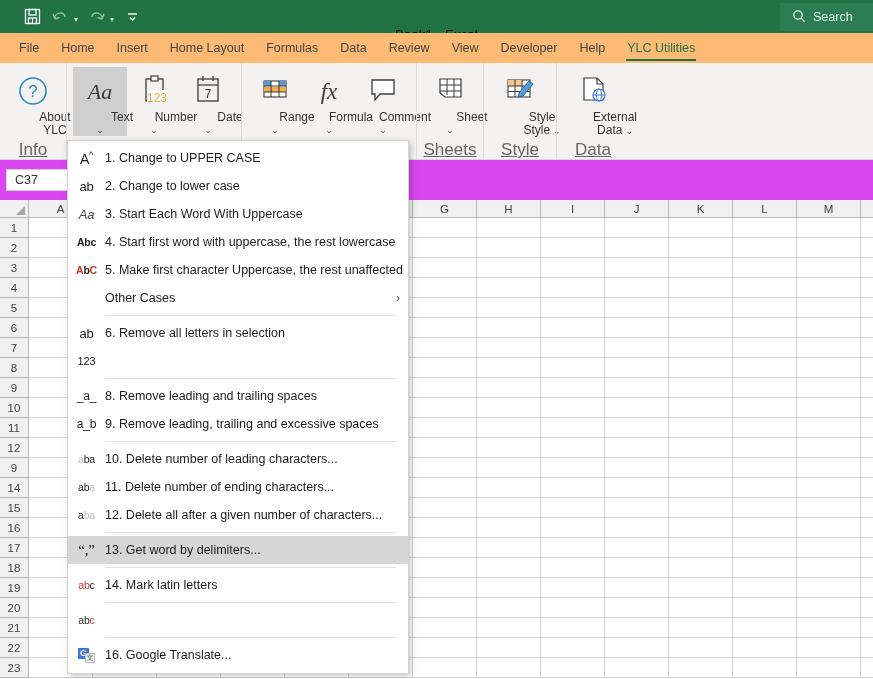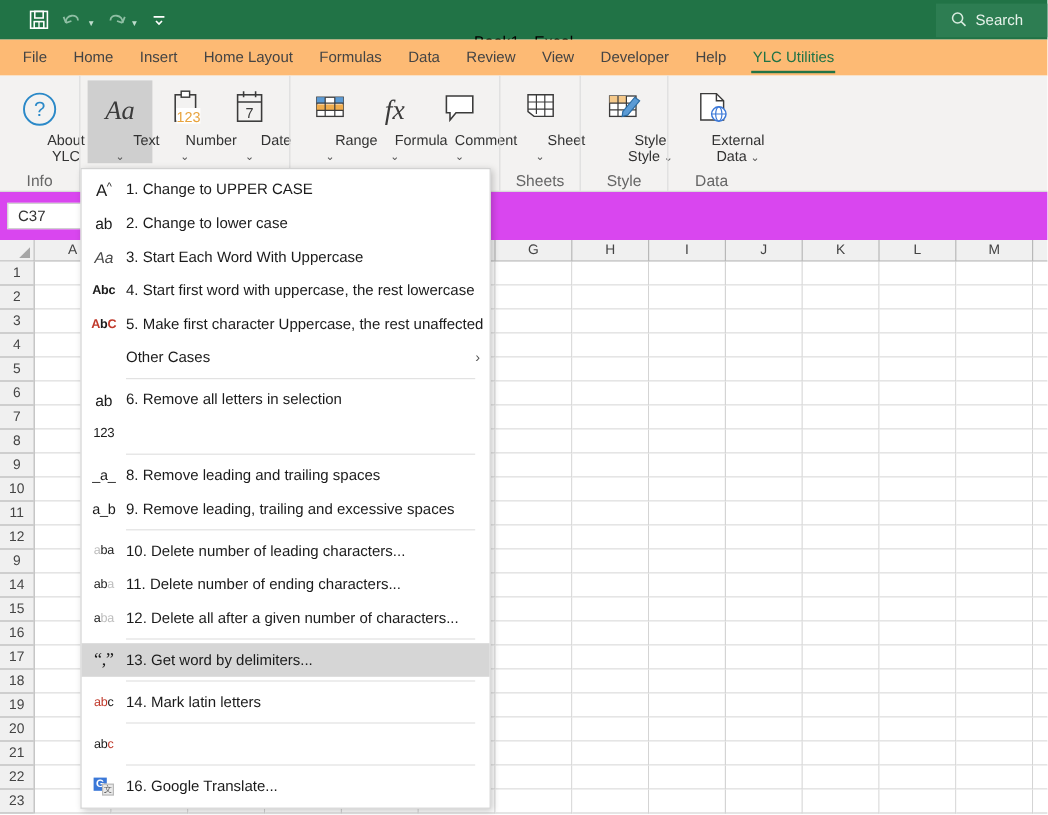--- a/index.html
+++ b/index.html
@@ -57,22 +57,22 @@
   
   .ribbon {
     position: absolute; left: 0; top: 63px; width: 873px; height: 97px;
     background: #f3f2f1; border-bottom: 1px solid #d8d8d8;
     display: flex; align-items: stretch;
   }
   .rgroup { display: flex; flex-direction: column; position: relative; }
   .rgroup + .rgroup { border-left: 1px solid #dcdcdc; }
   .rgroup-items { flex: 1; display: flex; align-items: flex-start; padding: 4px 6px 0 6px; }
   .rgroup-label {
-    height: 18px; font-size: 13px; color: #666666;
-    display: flex; align-items: center; justify-content: center;
+    height: 18px; font-size: 17px; color: #666666;
+    display: flex; align-items: center; justify-content: center; text-decoration: underline;
   }
   .rbtn {
     width: 54px; min-width: 54px; padding-top: 4px;
     display: flex; flex-direction: column; align-items: center;
     font-size: 12px; color: #333333; line-height: 13px; text-align: center;
   }
   .rbtn.w60 { width: 60px; min-width: 60px; }
   .rbtn.active { background: #cfcfcf; }
   .rbtn .glyph { height: 40px; display: flex; align-items: center; justify-content: center; }
   .rbtn .lbl { padding: 0 1px; margin-left: 44px; }

